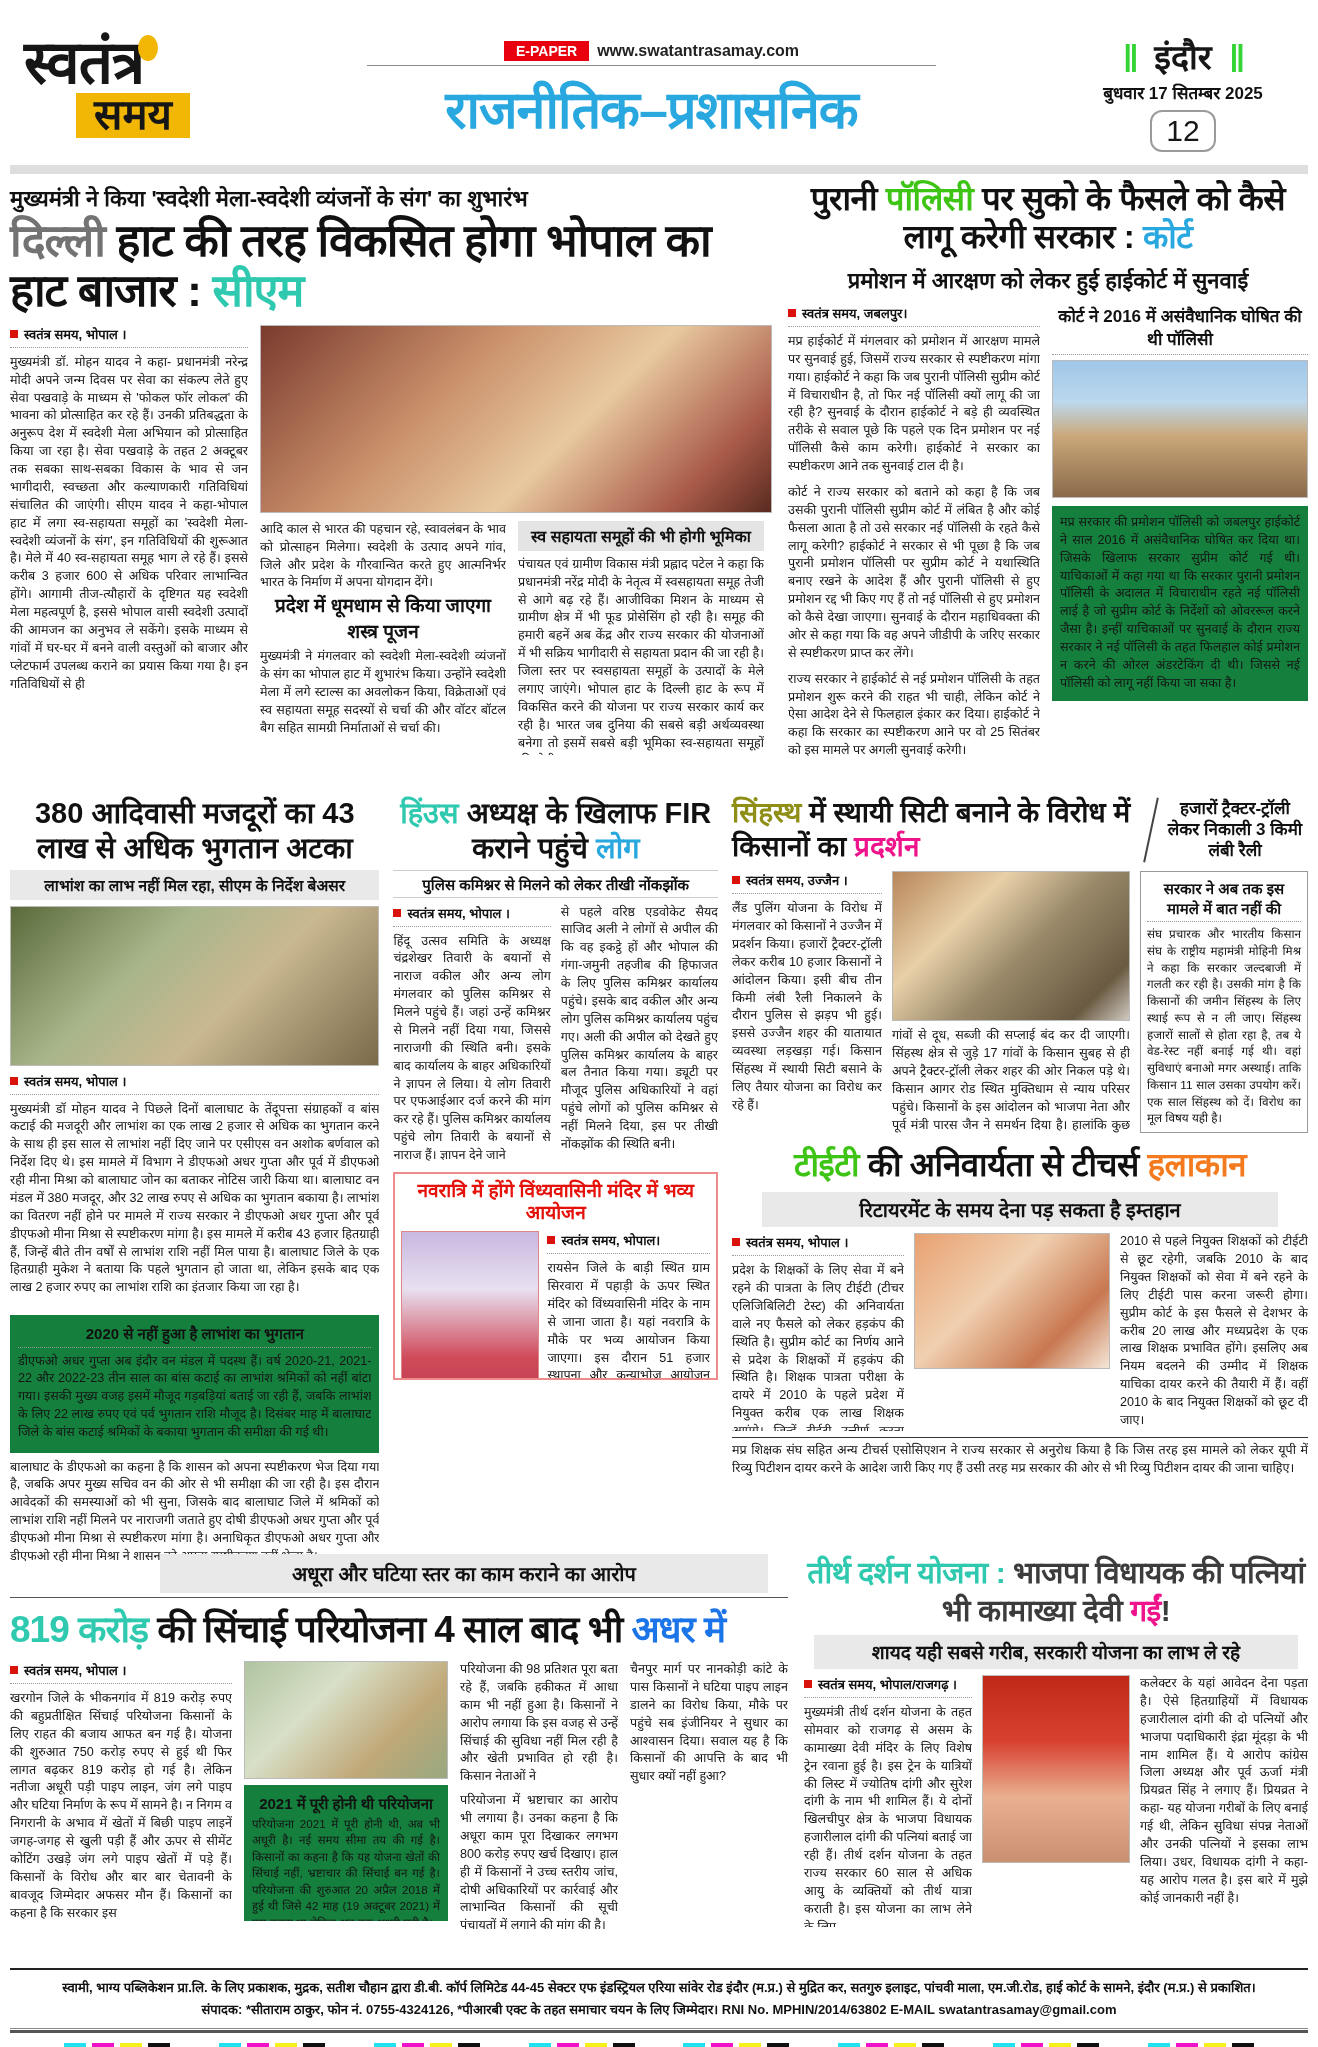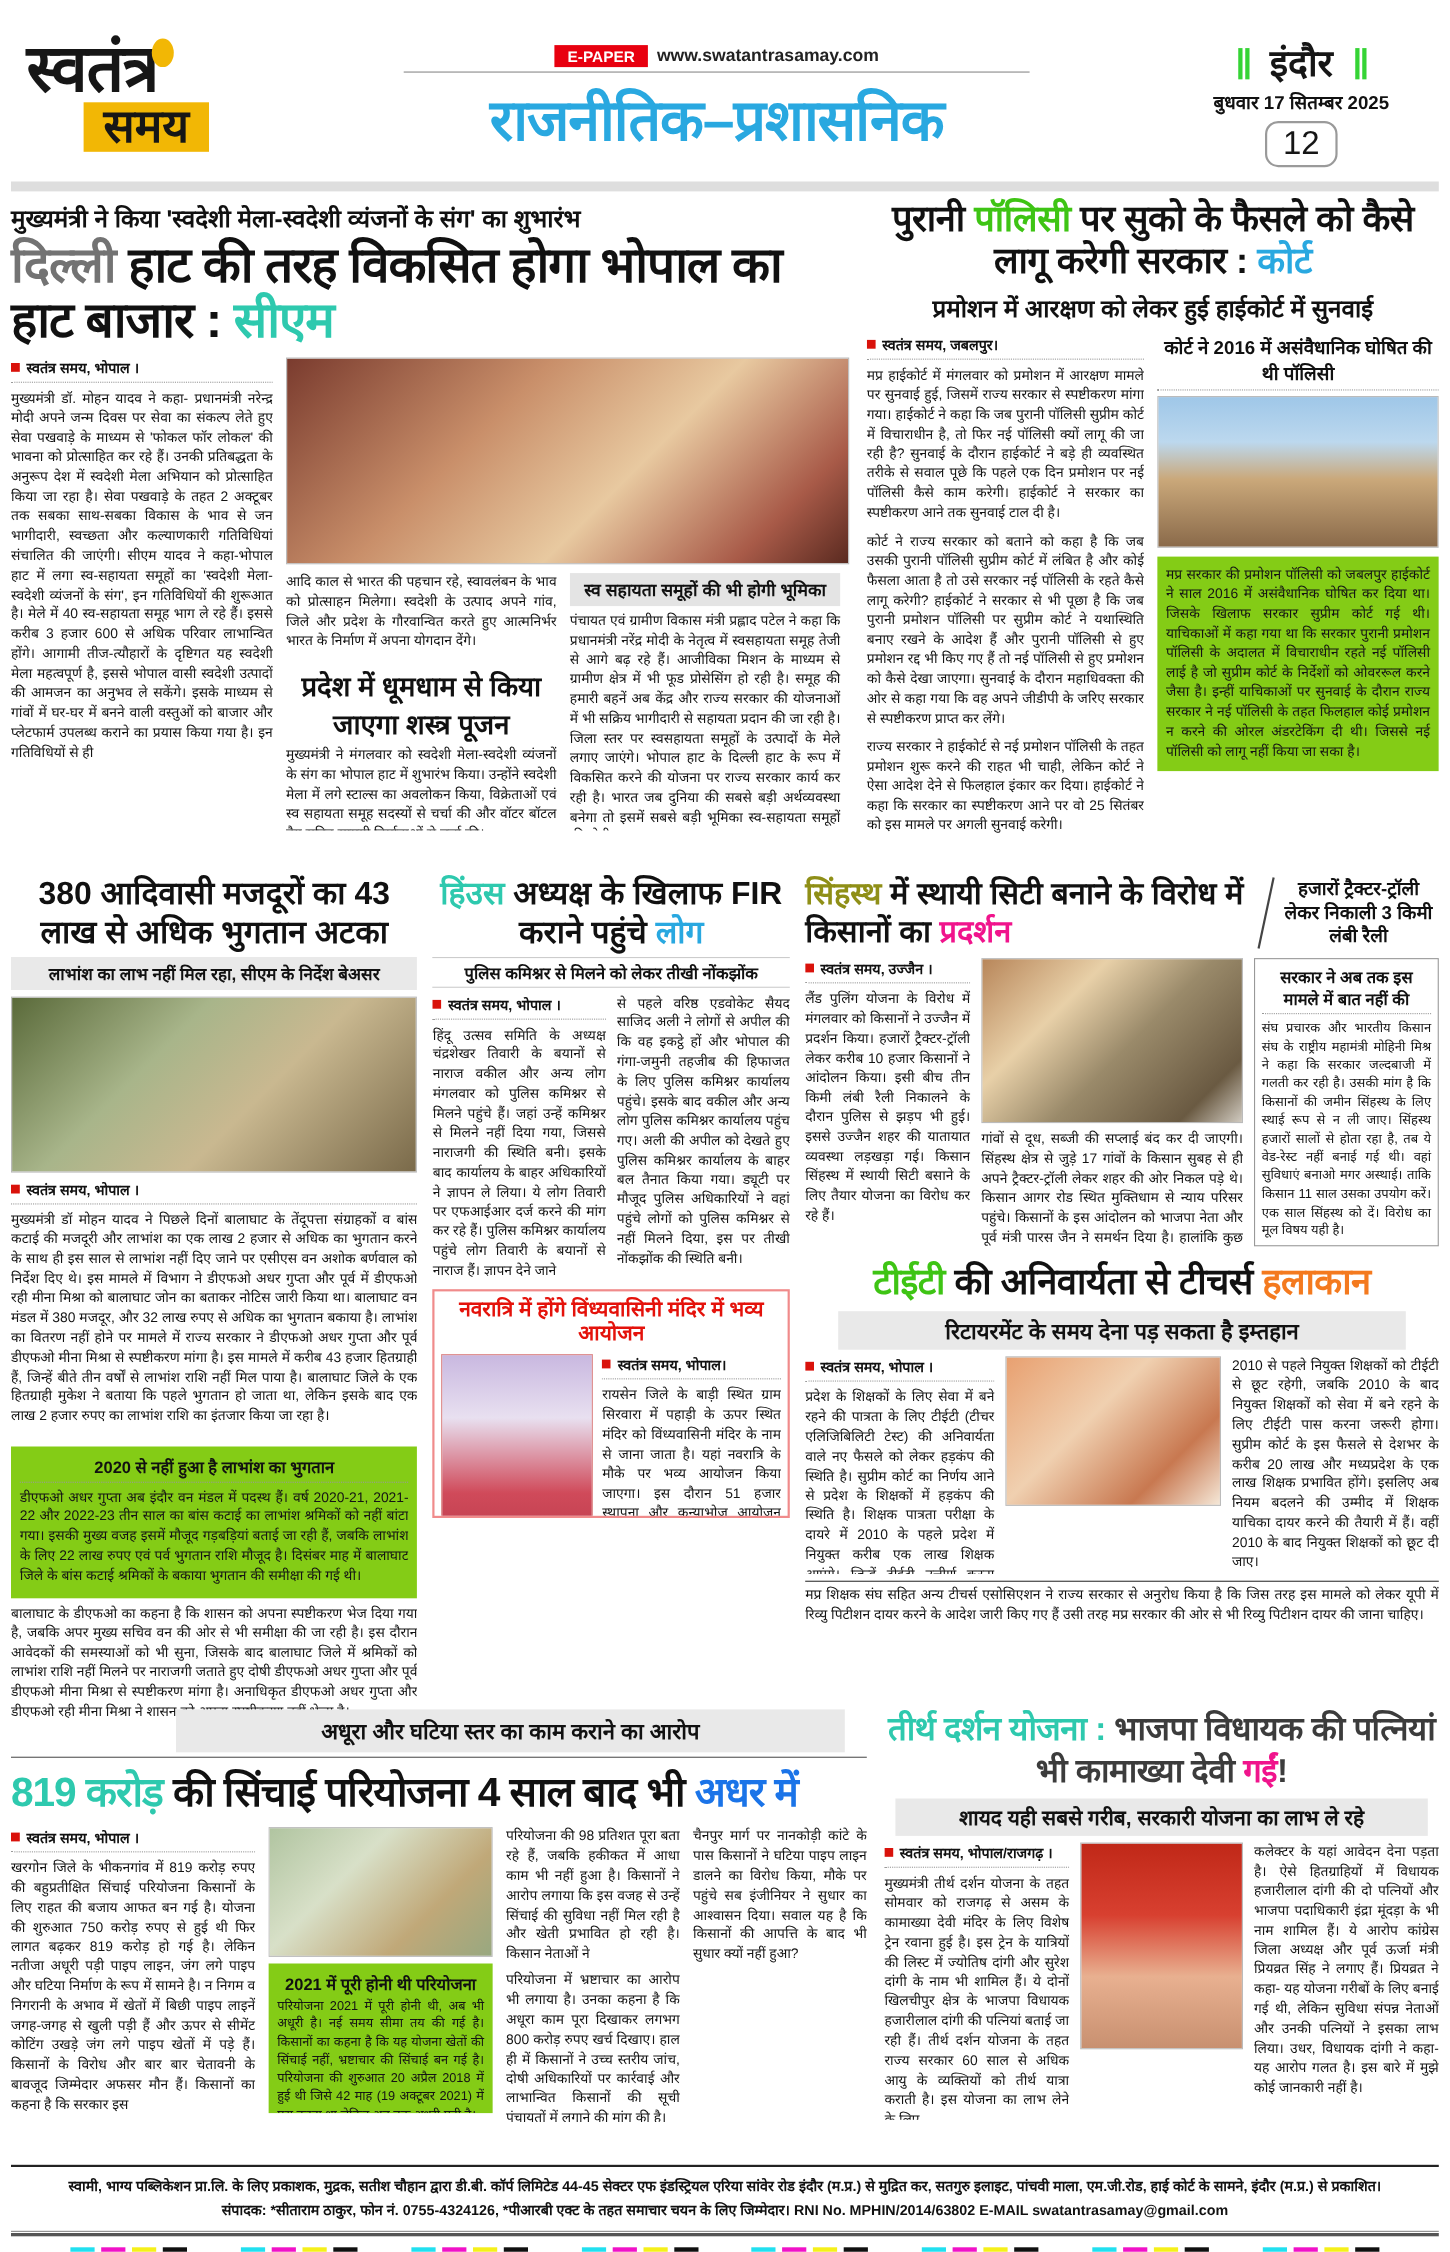--- a/index.html
+++ b/index.html
@@ -25,37 +25,37 @@
   .gray-strip { height:9px; background:#dedede; margin:0 0 6px; }
 
   
   .byline { font-size:13px; font-weight:bold; border-bottom:1px dotted #9a9a9a; padding-bottom:4px; margin-bottom:6px; display:flex; align-items:center; gap:6px; }
   .byline::before { content:""; width:8px; height:8px; background:#d9120b; display:inline-block; flex:0 0 auto; }
   .body-text { font-size:12.6px; line-height:1.42; text-align:justify; color:#141414; }
   .clip { overflow:hidden; }
   .band-sub { background:#e9e9e9; font-weight:bold; text-align:center; padding:4px 6px; }
   .photo { width:100%; border:1px solid #bbb; }
   .boxed-title { font-weight:bold; text-align:center; border-bottom:1px dotted #999; padding-bottom:4px; margin-bottom:5px; }
-  .mint { background:#84cc16; padding:8px; }
+  .mint { background:#15803d; padding:8px; }
 
   
   .band1 { display:flex; gap:16px; height:612px; }
   .lead { width:762px; }
   .lead-kicker { font-size:22px; font-weight:bold; margin:2px 0 4px; }
   .lead-headline { font-size:45px; line-height:1.12; font-weight:bold; letter-spacing:-1px; margin-bottom:8px; }
   .t-pink { color:#737373; } .t-teal { color:#2ec9ae; } .t-blue { color:#29a8e0; }
   .t-green { color:#3ec414; } .t-orange { color:#f47a1f; } .t-olive { color:#8f8f17; }
   .t-magenta { color:#f0148c; } .t-royal { color:#1b74e8; } .t-dark { color:#3c3c3c; }
   .lead-body { display:flex; gap:12px; height:438px; }
   .lead-col1 { width:238px; }
   .lead-right { flex:1; }
   .lead-photo { height:188px; background:linear-gradient(135deg,#7a3b2e 0%,#c98f6a 35%,#e8c9a0 60%,#a85a48 85%,#5a2a20 100%); margin-bottom:8px; }
   .lead-subcols { display:flex; gap:12px; height:234px; }
   .lead-col2, .lead-col3 { width:246px; }
-  .sub-head2 { font-size:25px; font-weight:bold; text-align:center; margin:14px 0 4px; }
+  .sub-head2 { font-size:19px; font-weight:bold; text-align:center; margin:0 0 4px; }
   .gray-box-title { background:#e4e4e4; font-size:16px; font-weight:bold; text-align:center; padding:4px; margin-bottom:5px; }
 
   .court { flex:1; }
   .court-headline { font-size:33px; font-weight:bold; text-align:center; line-height:1.15; letter-spacing:-0.5px; }
   .court-subhead { font-size:22px; font-weight:bold; text-align:center; margin:8px 0 10px; }
   .court-body { display:flex; gap:12px; height:480px; }
   .court-col1 { flex:1; }
   .court-col1 p { margin-bottom:8px; }
   .court-colr { width:256px; }
   .court-photo { height:138px; background:linear-gradient(180deg,#9fc7e8 0%,#bcd8ee 30%,#caa87a 55%,#8a6a4a 100%); margin-bottom:8px; }

